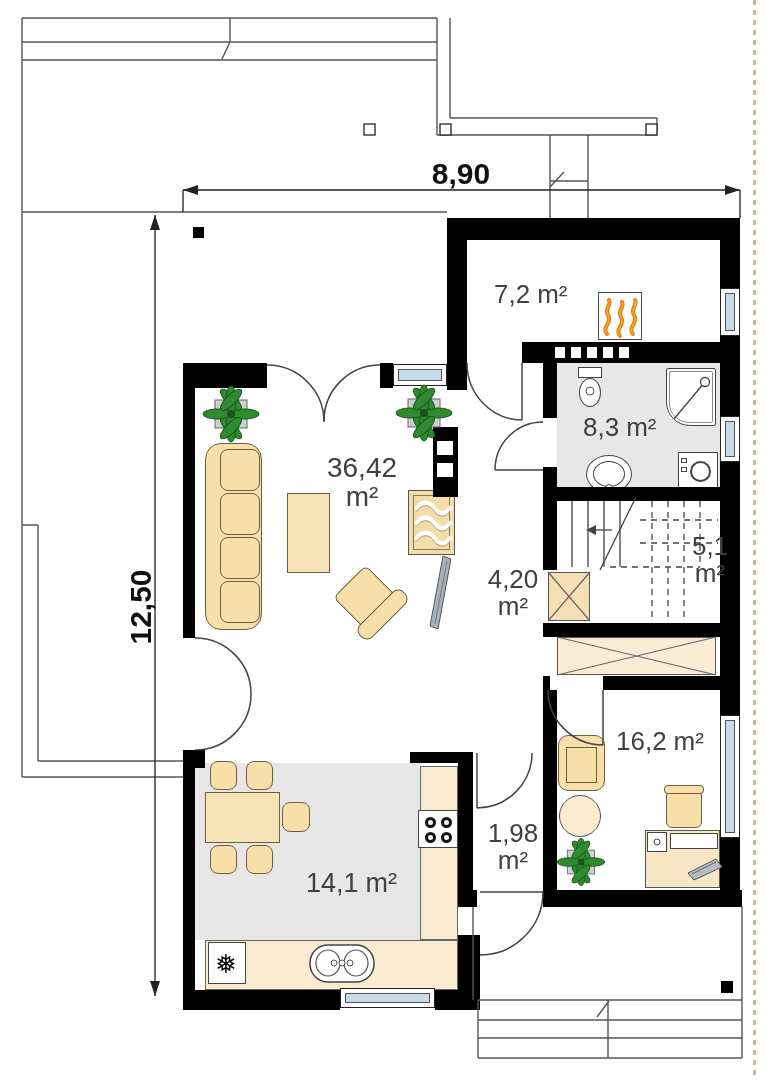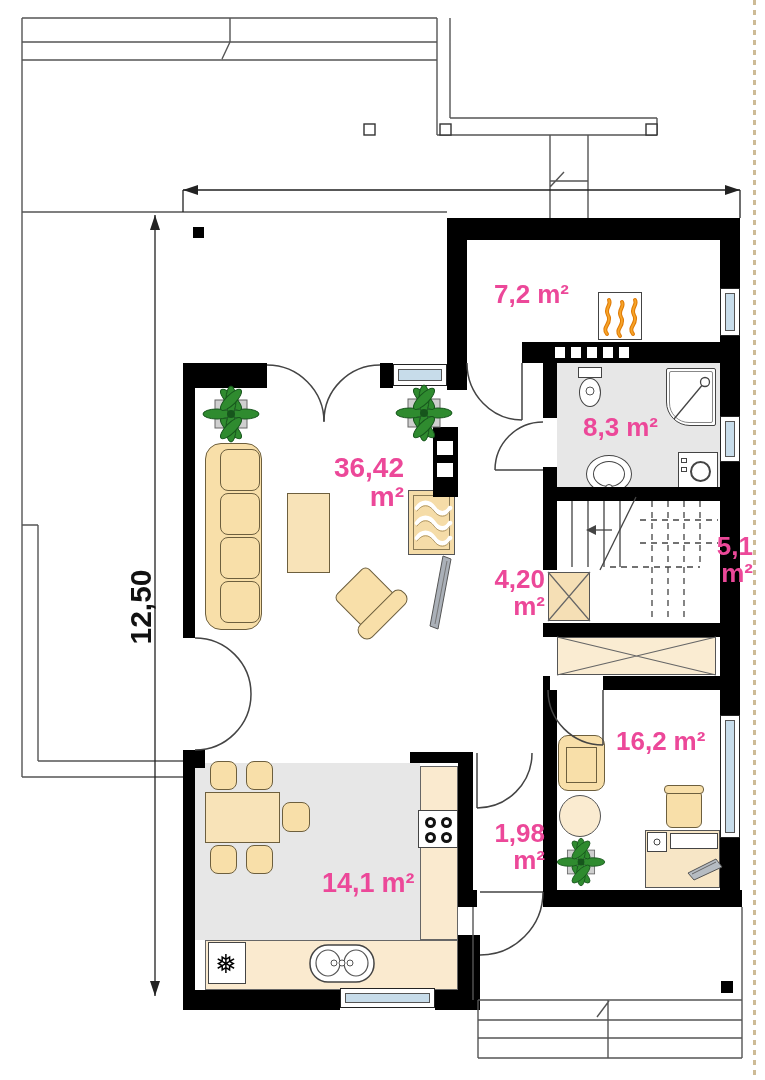--- a/index.html
+++ b/index.html
@@ -9,21 +9,21 @@
   .wwin{position:absolute;background:#fff;} 
   .win{position:absolute;background:#fff;border:1.5px solid #222;box-sizing:border-box;}
   .glass{position:absolute;inset:4px;background:#c7dcea;border:1px solid #555;}
   .floor{position:absolute;}
   .tan{position:absolute;background:#f8dfa9;border:1.5px solid #6d5f3e;box-sizing:border-box;}
   .tanl{position:absolute;background:#f8e3b8;border:1.5px solid #6d5f3e;box-sizing:border-box;}
   .beige{position:absolute;background:#faecd2;border:1.5px solid #555;box-sizing:border-box;}
   .counter{position:absolute;background:#faeacf;border:1px solid #666;box-sizing:border-box;}
   .whitebox{position:absolute;background:#fff;border:1.5px solid #444;box-sizing:border-box;}
   .round{border-radius:50%;}
-  .lbl{position:absolute;font-weight:bold;font-size:26px;color:#ec4899;text-align:right;
+  .lbl{position:absolute;font-weight:normal;font-size:26px;color:#404040;text-align:center;
        line-height:1.04;white-space:nowrap;}
   .lbl .u{margin-left:7px;}
   .dim{position:absolute;font-weight:bold;font-size:30px;color:#111;text-align:center;white-space:nowrap;}
   .post{position:absolute;background:#000;}
   svg.overlay{position:absolute;left:0;top:0;pointer-events:none;}
   .burner{position:absolute;width:11px;height:11px;border-radius:50%;
           border:3px solid #111;background:#fff;box-sizing:border-box;}
   .snow{position:absolute;font-size:26px;color:#000;line-height:1;}
   .dashedge{position:absolute;left:753px;top:0;width:3px;height:1080px;
             background:repeating-linear-gradient(180deg,#cdbb96 0 5px,transparent 5px 10px);}
@@ -241,45 +241,46 @@
           <ellipse cx="10" cy="-10" rx="14" ry="5" transform="rotate(-45)"></ellipse>
         </g>
         <circle r="4" fill="#16551c"></circle>
       </g>
     </defs>
     <use href="#plant" transform="translate(231,414)"></use>
     <use href="#plant" transform="translate(424,413)"></use>
     <use href="#plant" transform="translate(581,862) scale(0.85)"></use>
   </svg>
 
+  <div class="dim" style="left:408px;top:157px;width:106px;">8,90</div>
   <div class="dim" style="left:91px;top:590px;width:100px;height:34px;transform:rotate(-90deg);">12,50</div>
 
   <div class="lbl" style="left:494px;top:281px;">
     <span>7,2</span><span class="u">m²</span>
   </div>
   <div class="lbl" style="left:583px;top:414px;">
     <span>8,3</span><span class="u">m²</span>
   </div>
   <div class="lbl" style="left:320px;top:453px;width:84px;font-size:28px;">
     <div>36,42</div>
       <div>m²</div>
   </div>
-  <div class="lbl" style="left:697px;top:533px;width:56px;">
+  <div class="lbl" style="left:682px;top:533px;width:56px;">
     <div>5,1</div>
       <div>m²</div>
   </div>
   <div class="lbl" style="left:481px;top:566px;width:64px;">
     <div>4,20</div>
       <div>m²</div>
   </div>
   <div class="lbl" style="left:616px;top:728px;">
     <span>16,2</span><span class="u">m²</span>
   </div>
   <div class="lbl" style="left:481px;top:820px;width:64px;">
     <div>1,98</div>
       <div>m²</div>
   </div>
-  <div class="lbl" style="left:306px;top:869px;font-size:27px;margin-left:16px;">
+  <div class="lbl" style="left:306px;top:869px;font-size:27px;">
     <span>14,1</span><span class="u">m²</span>
   </div>
 
   <div class="dashedge"></div>
 </div>
 
 </body></html>

